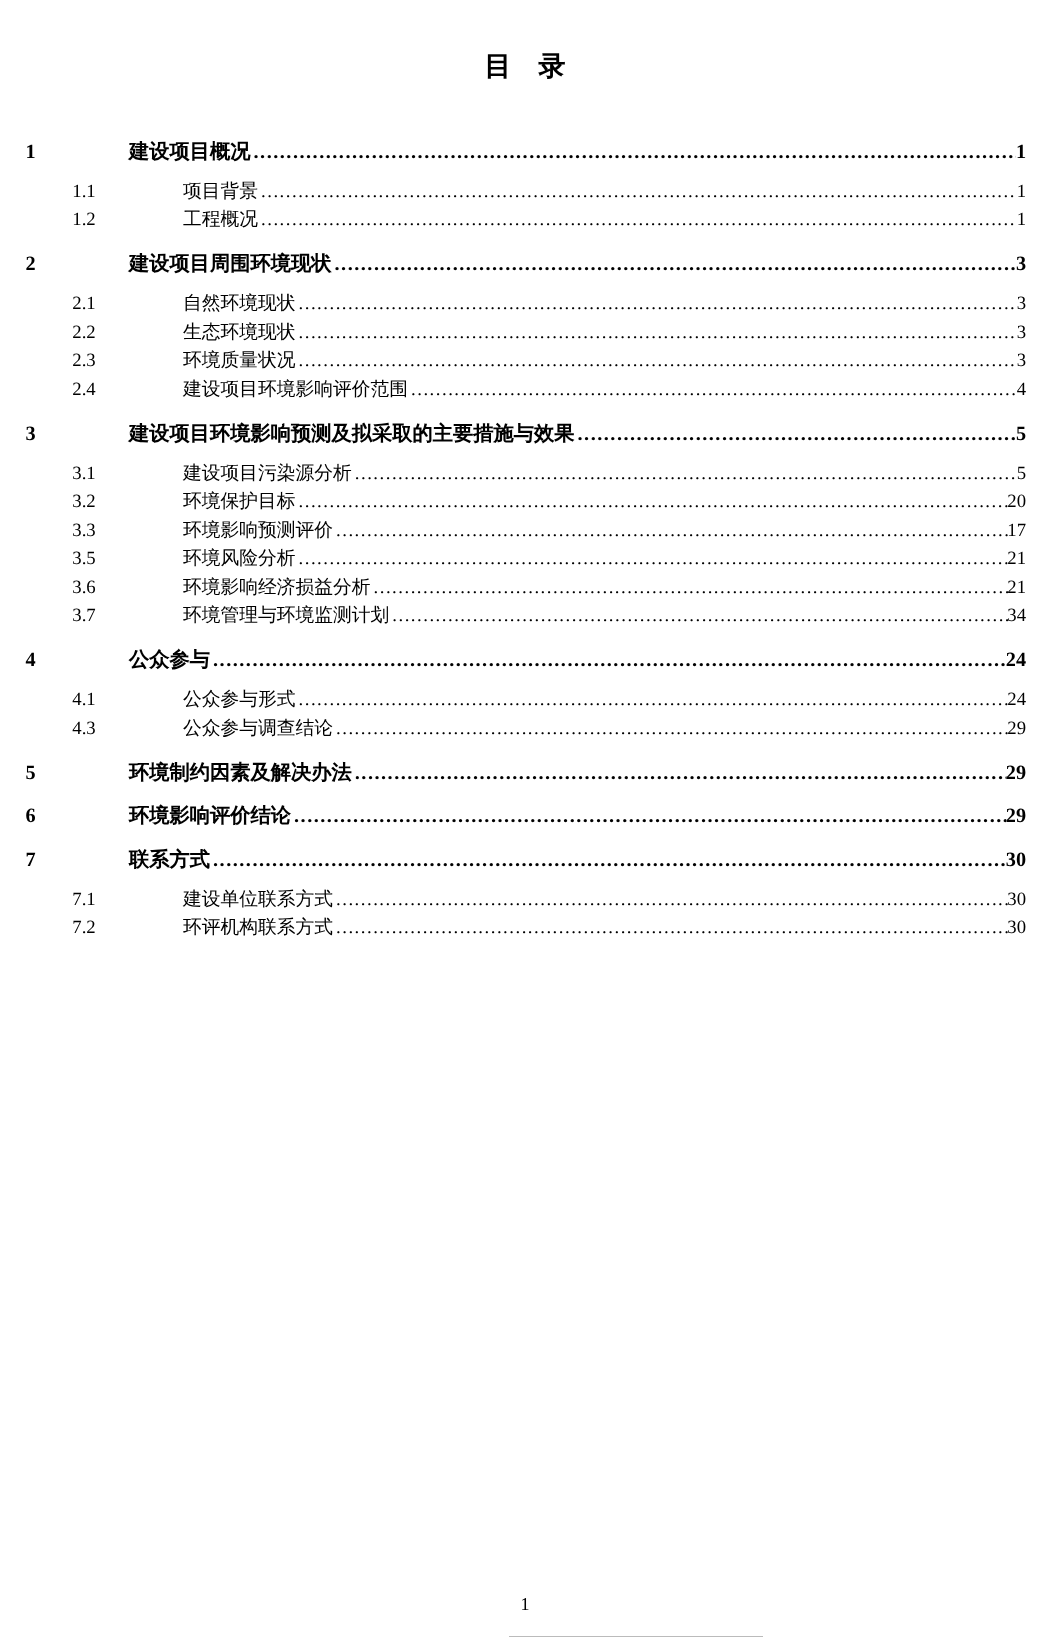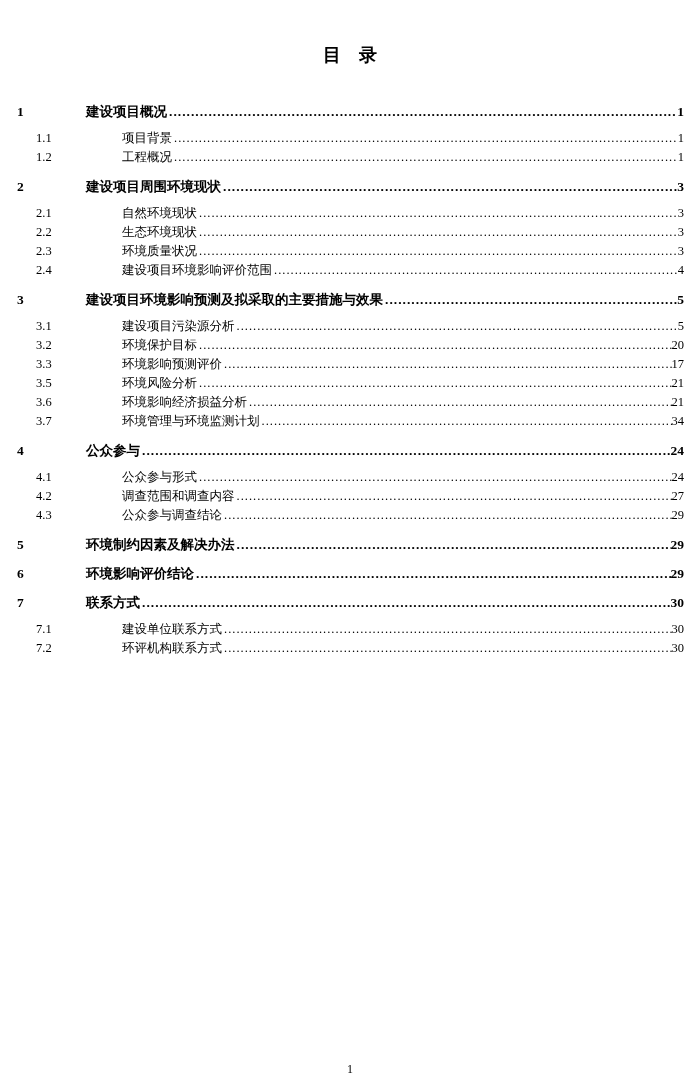--- a/index.html
+++ b/index.html
@@ -13,21 +13,21 @@
     height: 1091px;
     margin: 0 auto;
     background: #ffffff;
     font-family: "Liberation Serif", "DejaVu Serif", serif;
     color: #000000;
     overflow: hidden;
     box-sizing: border-box;
   }
   .doc-title {
     margin: 0;
-    padding-top: 44px;
+    padding-top: 33px;
     text-align: center;
     font-size: 18px;
     line-height: 22px;
     font-weight: bold;
     white-space: pre;
   }
   .toc {
     padding: 26px 16px 0 17px;
   }
   .toc-row {
@@ -44,21 +44,21 @@
   }
   .toc-row.l2 {
     font-size: 12.5px;
     font-weight: normal;
     padding-left: 19px;
   }
   .toc-row .num {
     flex: 0 0 auto;
   }
   .toc-row.l1 .num { width: 23px; }
-  .toc-row.l2 .num { width: 40px; }
+  .toc-row.l2 .num { width: 40px; text-align: center; }
   .toc-row .label {
     flex: 0 0 auto;
     padding-right: 2px;
     margin-left: 46px;
   }
   .toc-row .leader {
     flex: 1 1 auto;
     overflow: hidden;
     position: relative;
     align-self: stretch;
@@ -185,26 +185,20 @@
     <span class="leader"></span>
     <span class="page-num">24</span>
   </div>
       <div class="toc-row l2">
     <span class="num">4.1</span>
     <span class="label">公众参与形式</span>
     <span class="leader"></span>
     <span class="page-num">24</span>
   </div>
       <div class="toc-row l2">
-    <span class="num">4.2</span>
-    <span class="label">调查范围和调查内容</span>
-    <span class="leader"></span>
-    <span class="page-num">27</span>
-  </div>
-      <div class="toc-row l2">
     <span class="num">4.3</span>
     <span class="label">公众参与调查结论</span>
     <span class="leader"></span>
     <span class="page-num">29</span>
   </div>
       <div class="toc-row l1">
     <span class="num">5</span>
     <span class="label">环境制约因素及解决办法</span>
     <span class="leader"></span>
     <span class="page-num">29</span>

